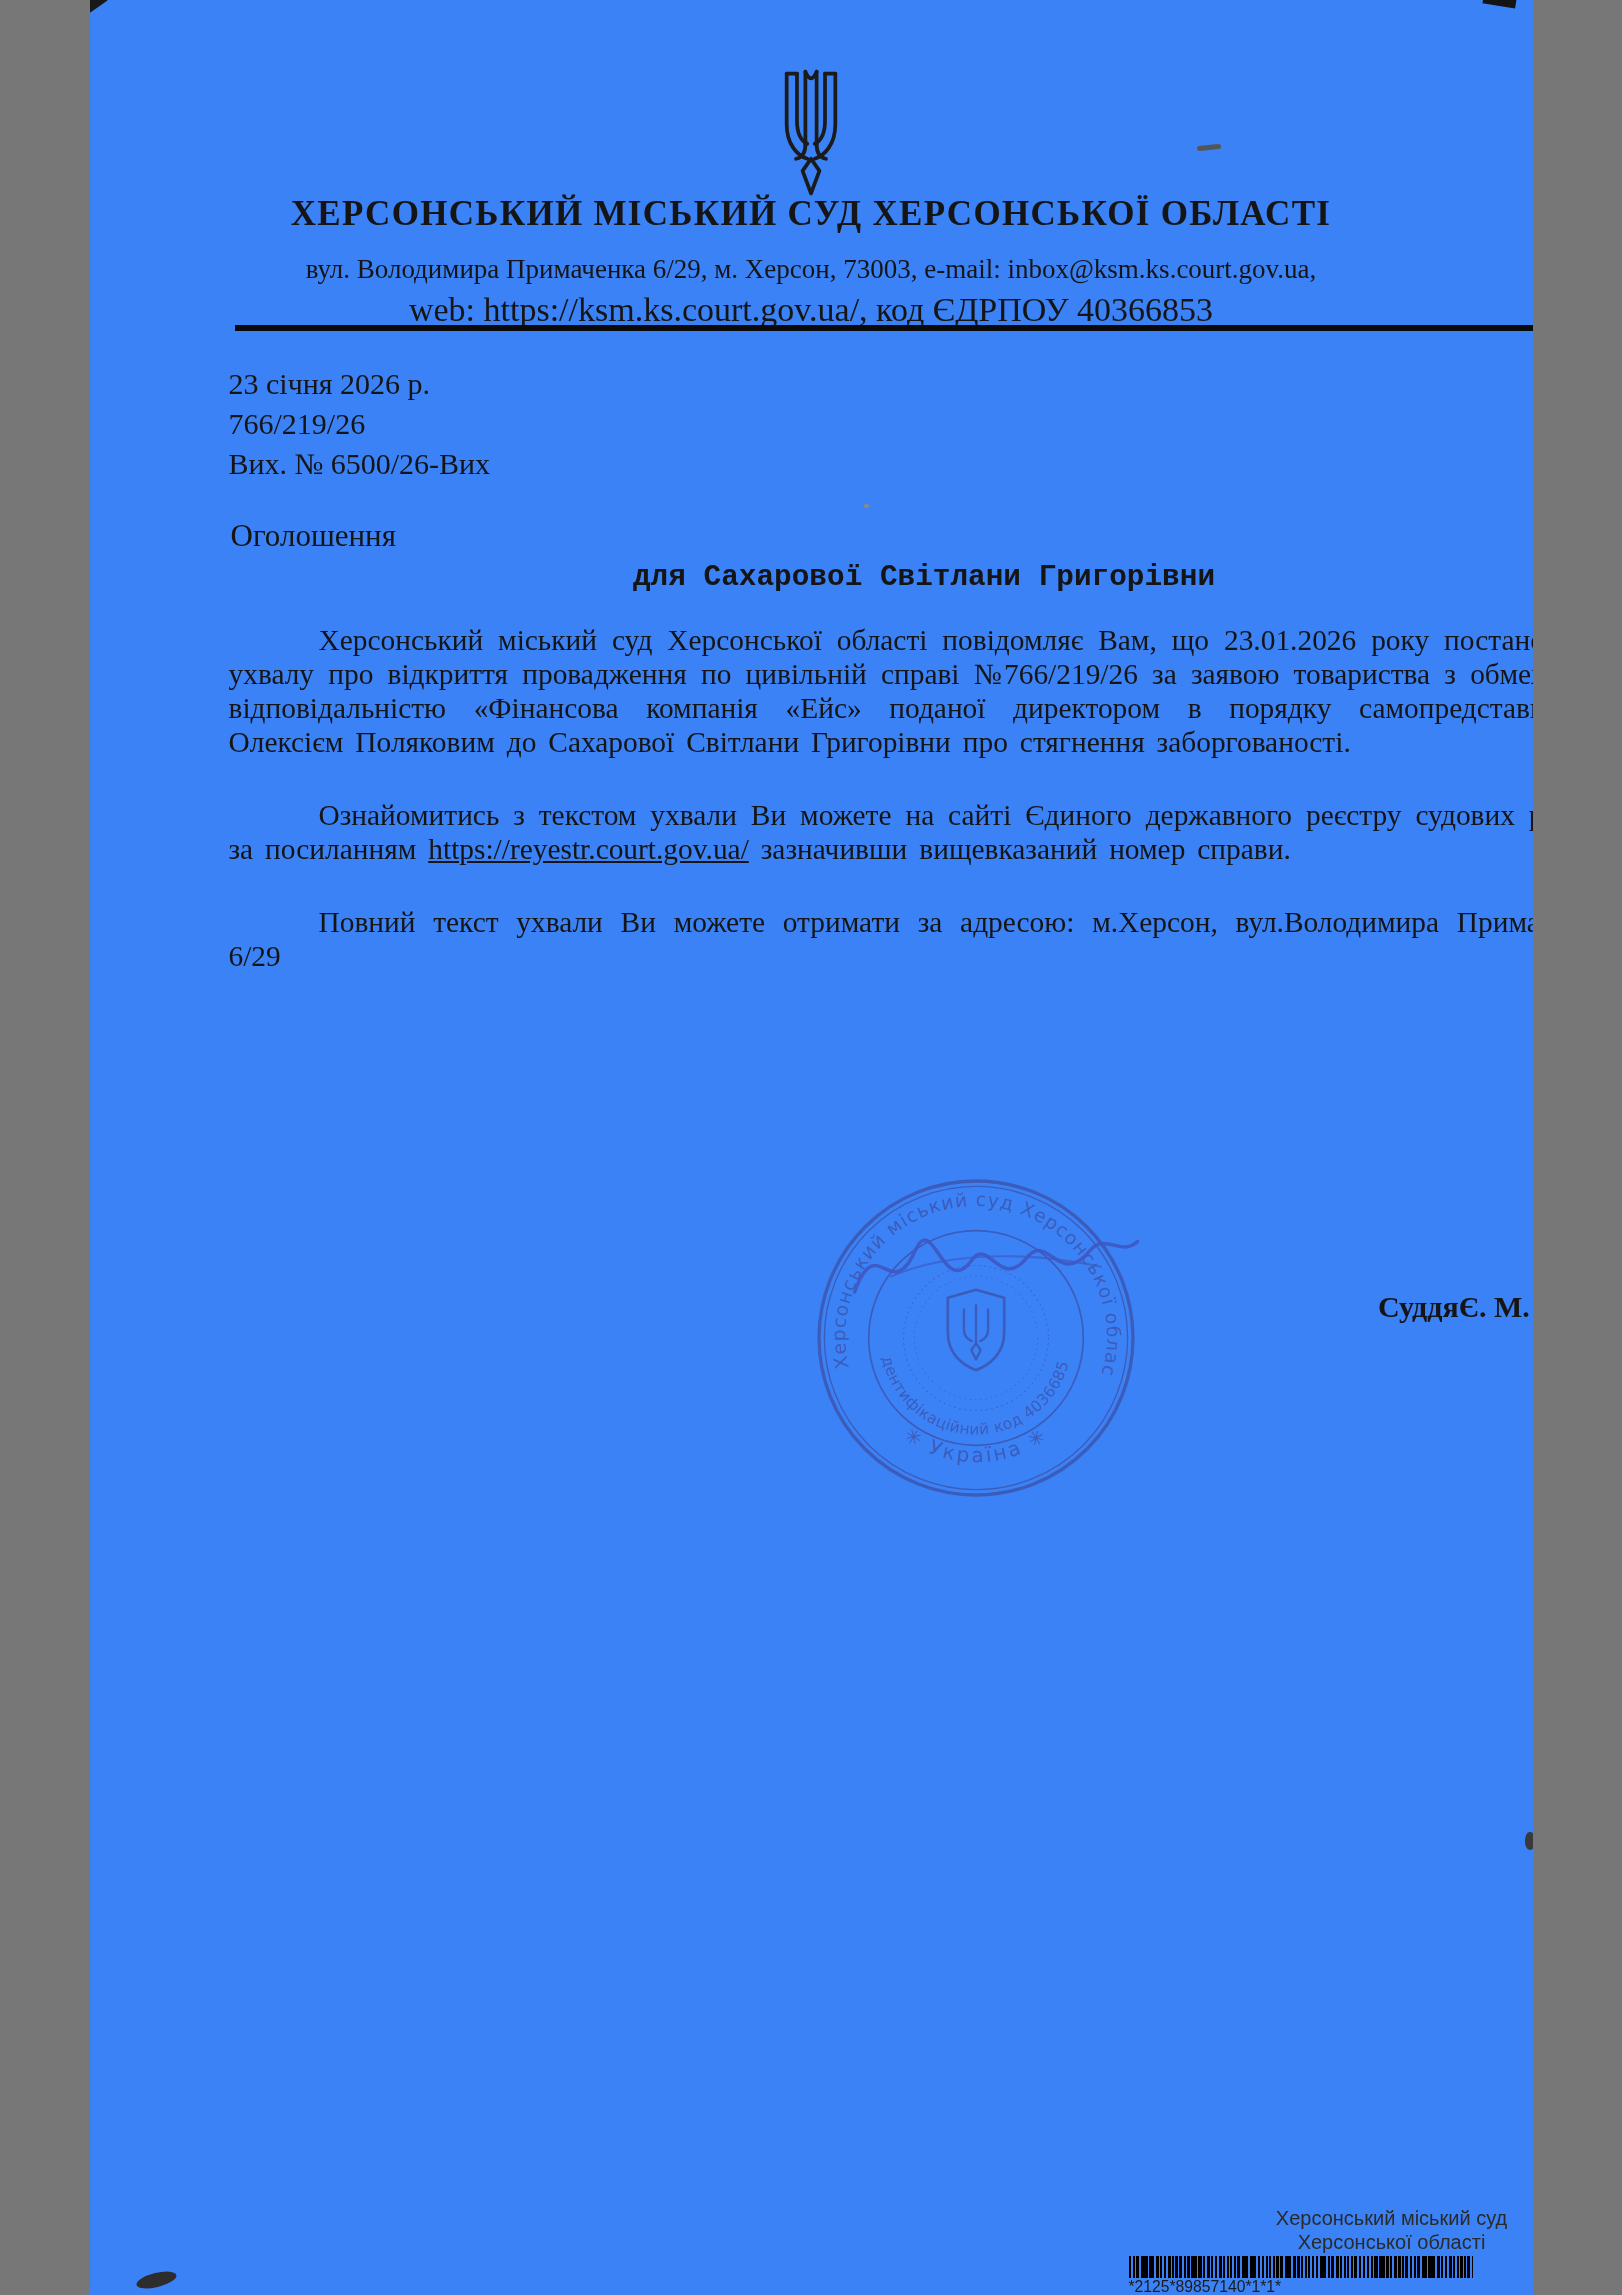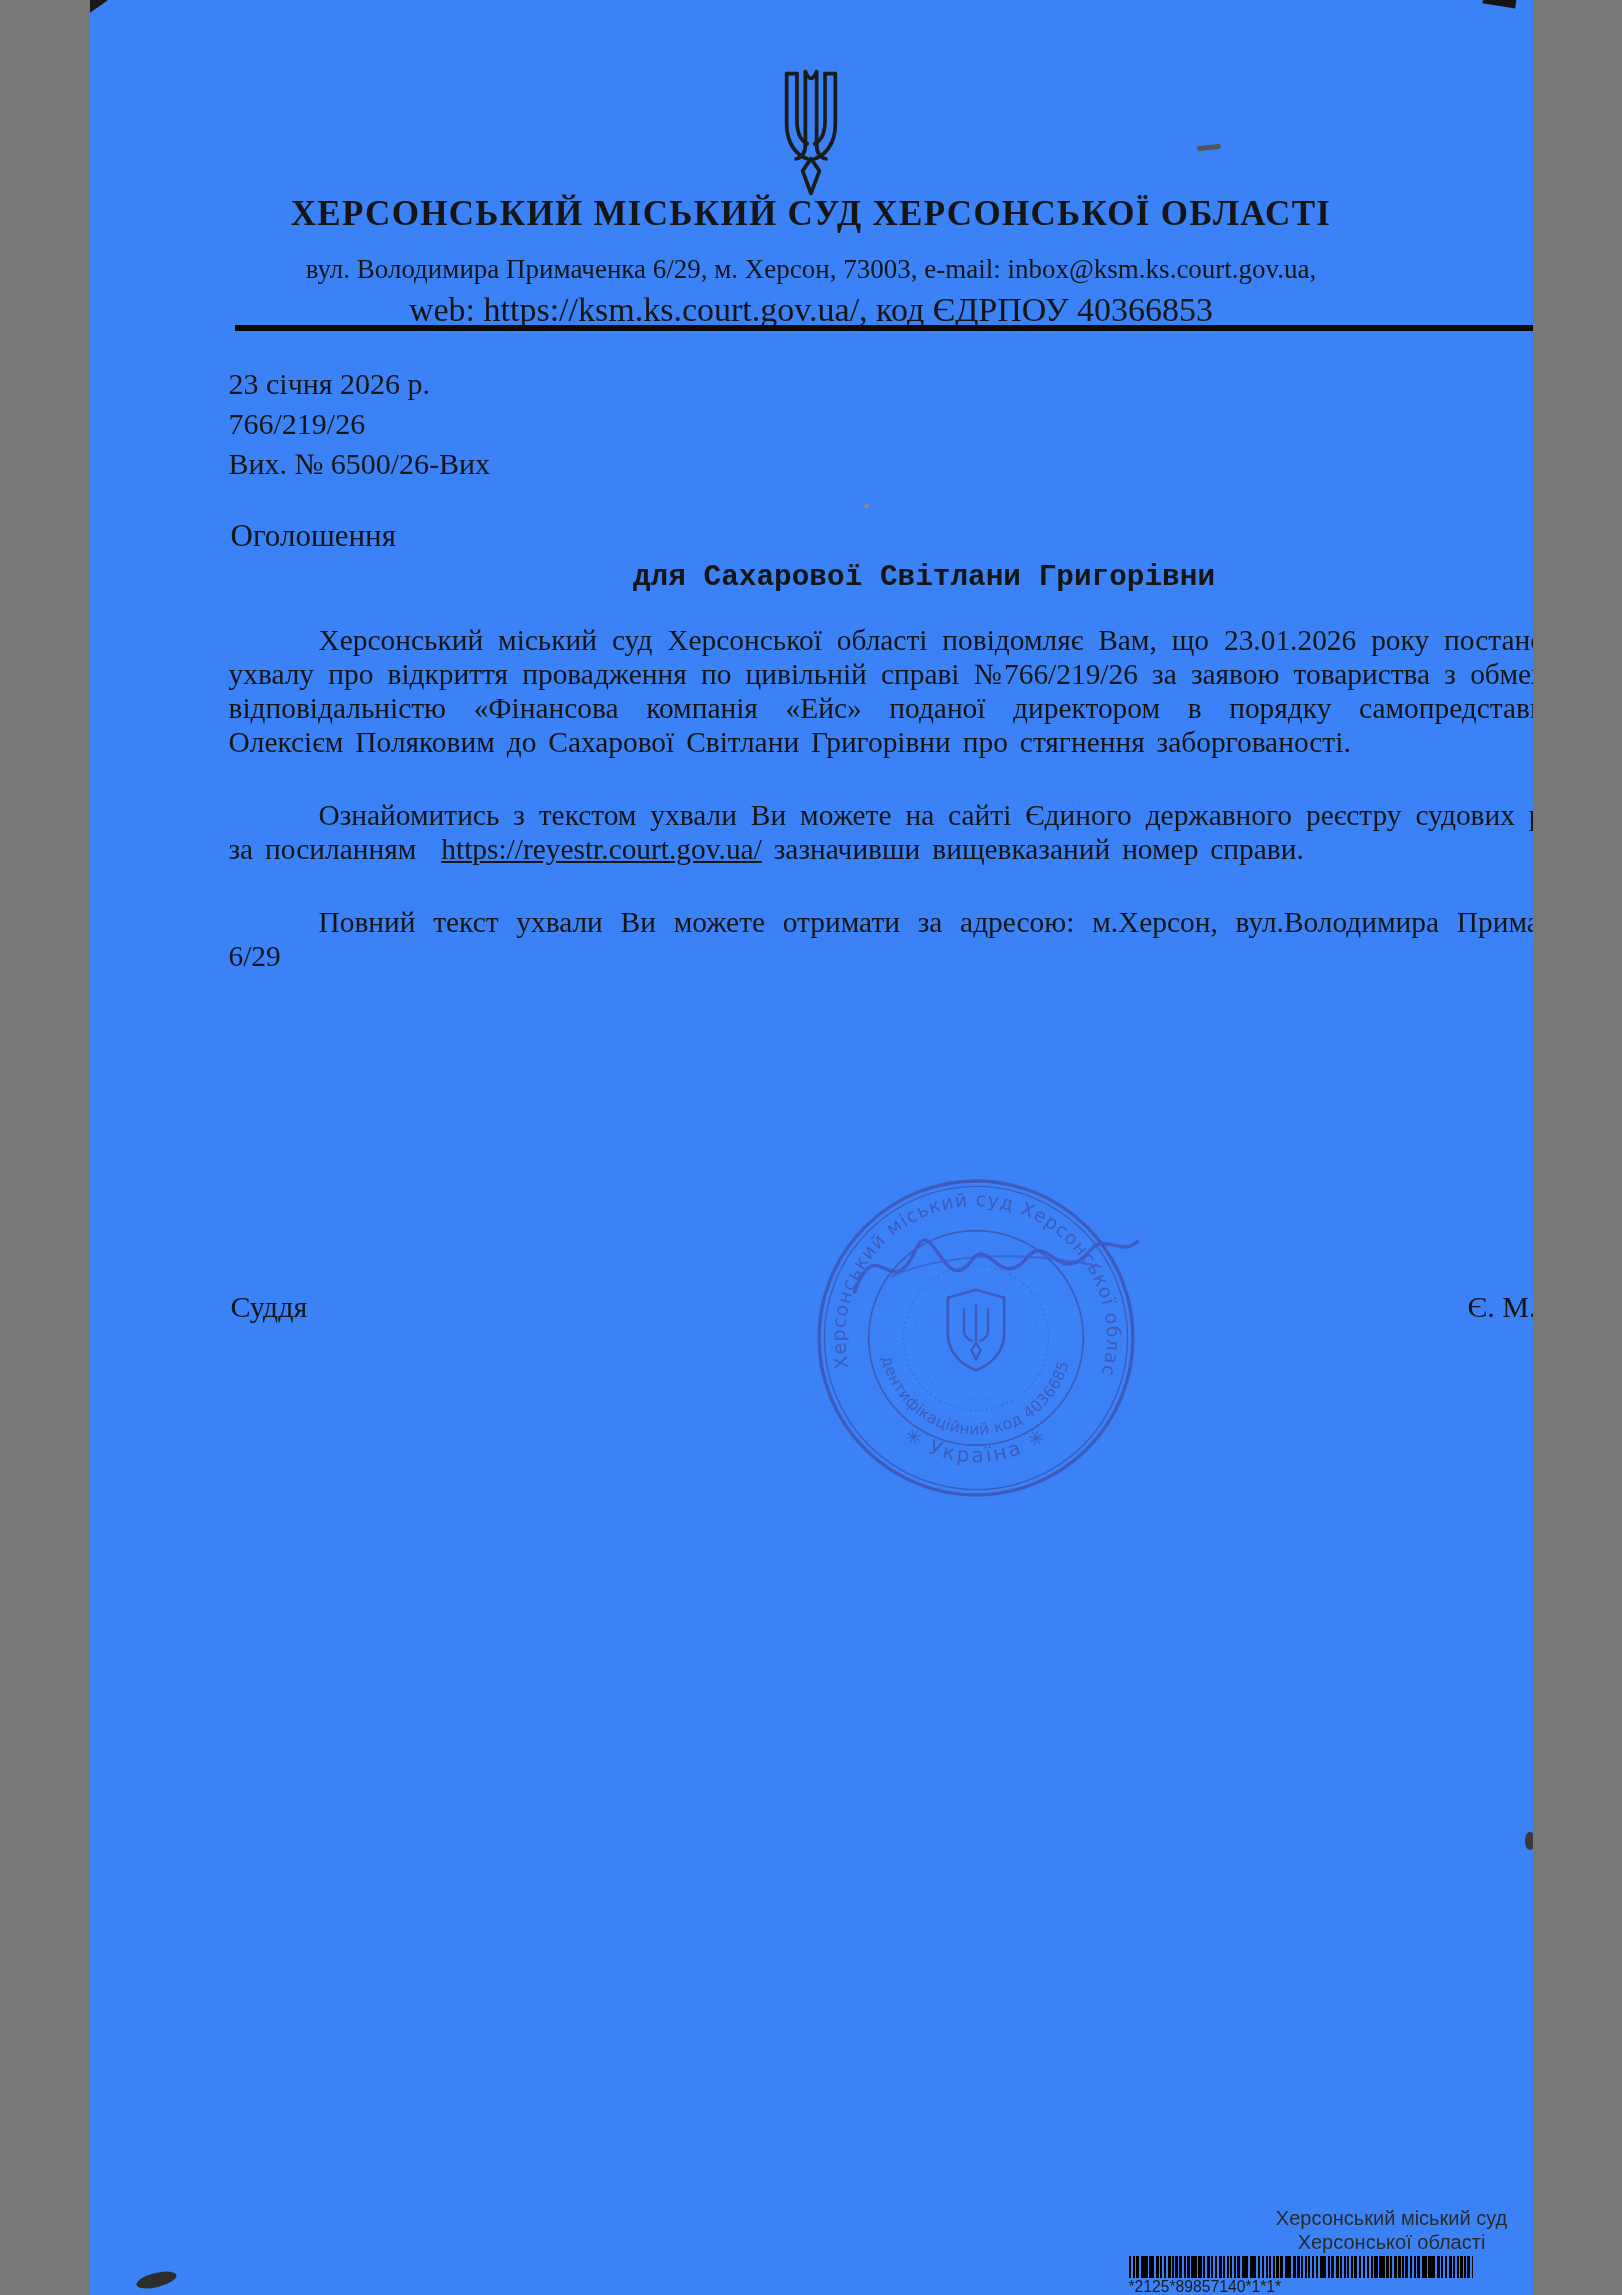--- a/index.html
+++ b/index.html
@@ -23,24 +23,24 @@
   .rule{position:absolute;top:325px;left:145px;width:1382px;height:5.9px;background:#0b0b0b;}
   
   .ref{position:absolute;top:364px;left:139px;font-size:30px;line-height:40px;}
   
   .ann-title{position:absolute;top:518px;left:141px;width:1387px;text-align:left;font-size:31px;}
   .ann-addressee{position:absolute;top:561px;left:141px;width:1387px;text-align:center;
     font-size:29.4px;font-weight:700;font-family:Liberation Mono, monospace;}
   .body-text{position:absolute;top:623px;left:139px;width:1388px;
     font-size:29.4px;line-height:34px;text-align:justify;}
   .body-text p{margin:0 0 39px 0;text-indent:90px;word-spacing:4.6px;}
-  .body-text a{color:#151515;text-decoration:underline;margin-left:13px;}
+  .body-text a{color:#151515;text-decoration:underline;}
   
   .sig-row{position:absolute;top:1290px;left:141px;width:1387px;
-    display:flex;justify-content:space-between;font-size:30px;}
+    display:flex;justify-content:flex-end;font-size:30px;font-weight:bold;}
   
   .stamp{position:absolute;top:1177px;left:725px;width:322px;height:322px;opacity:.92;}
   .sig-scribble{position:absolute;top:1205px;left:759px;width:294px;height:118px;}
   
   .footer-org{position:absolute;top:2207px;left:1112px;width:380px;text-align:center;
     font-family:"Liberation Sans","DejaVu Sans",sans-serif;font-size:20px;line-height:23.6px;color:#2a2a2a;}
   .barcode{position:absolute;top:2256px;left:1039px;width:344px;height:22px;
     background:
       repeating-linear-gradient(90deg,#000 0 2px,rgba(0,0,0,0) 2px 3.9px),
       repeating-linear-gradient(90deg,#000 0 1.3px,rgba(0,0,0,0) 1.3px 7.2px),

